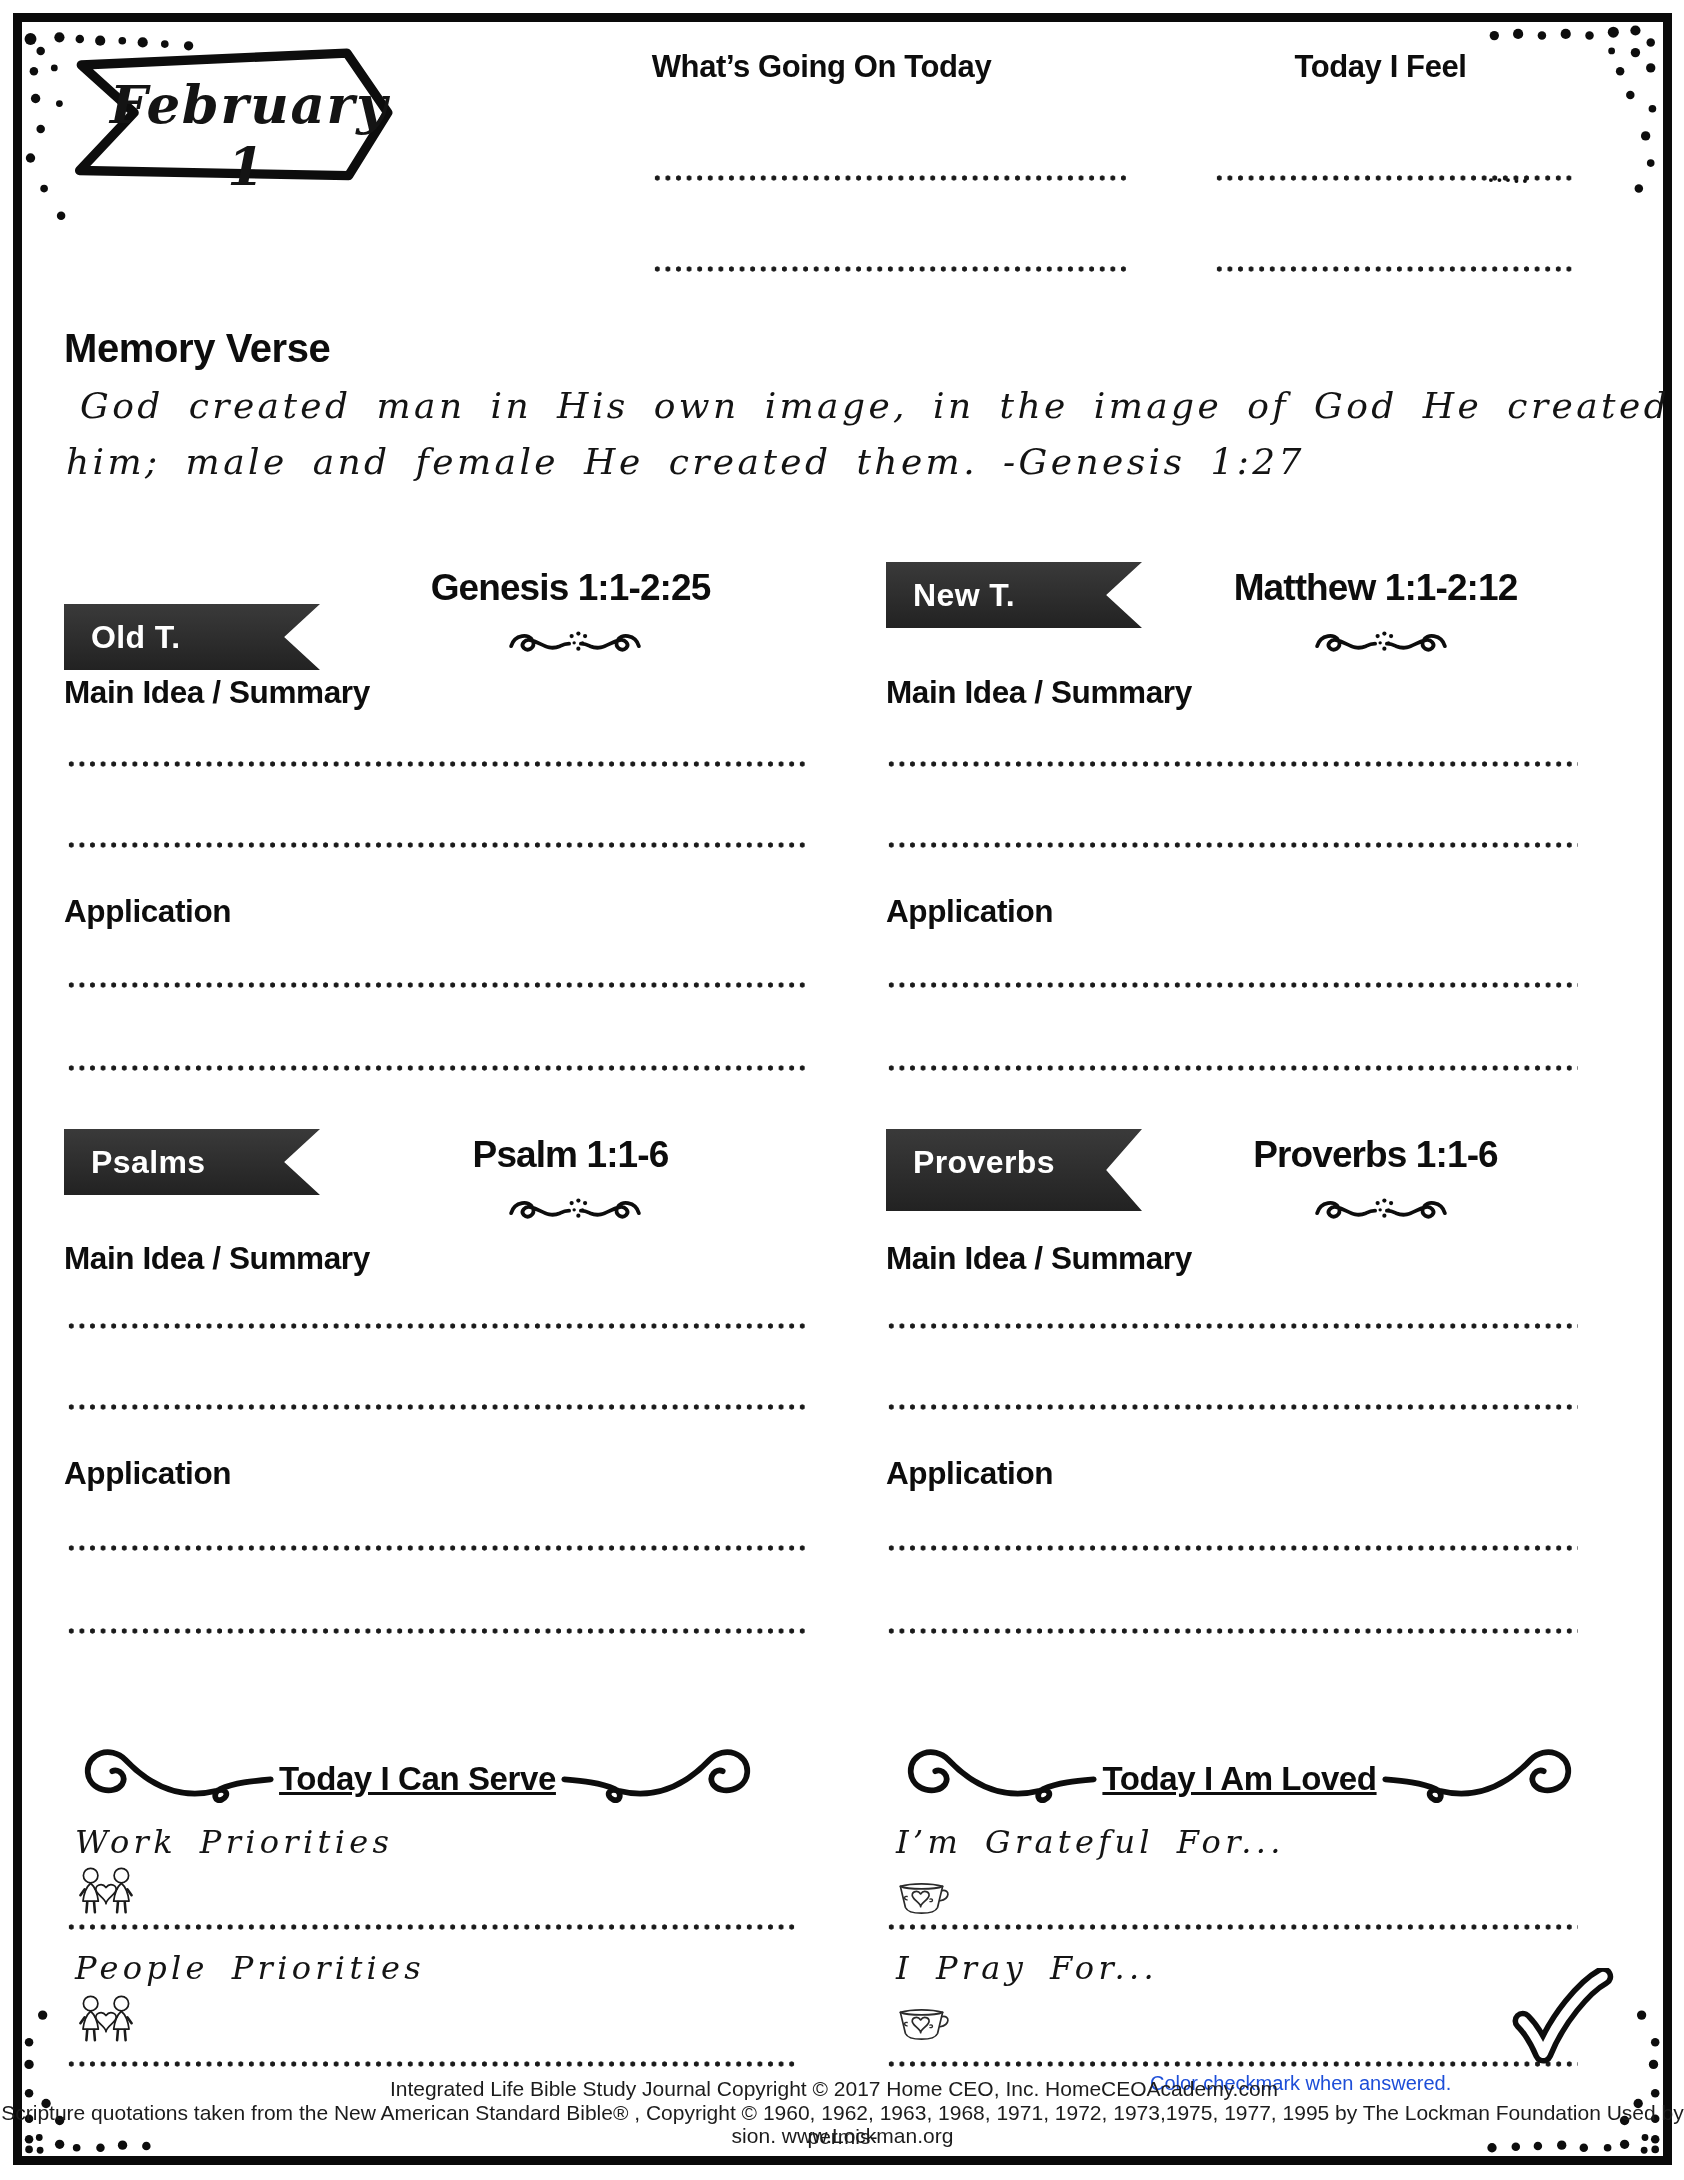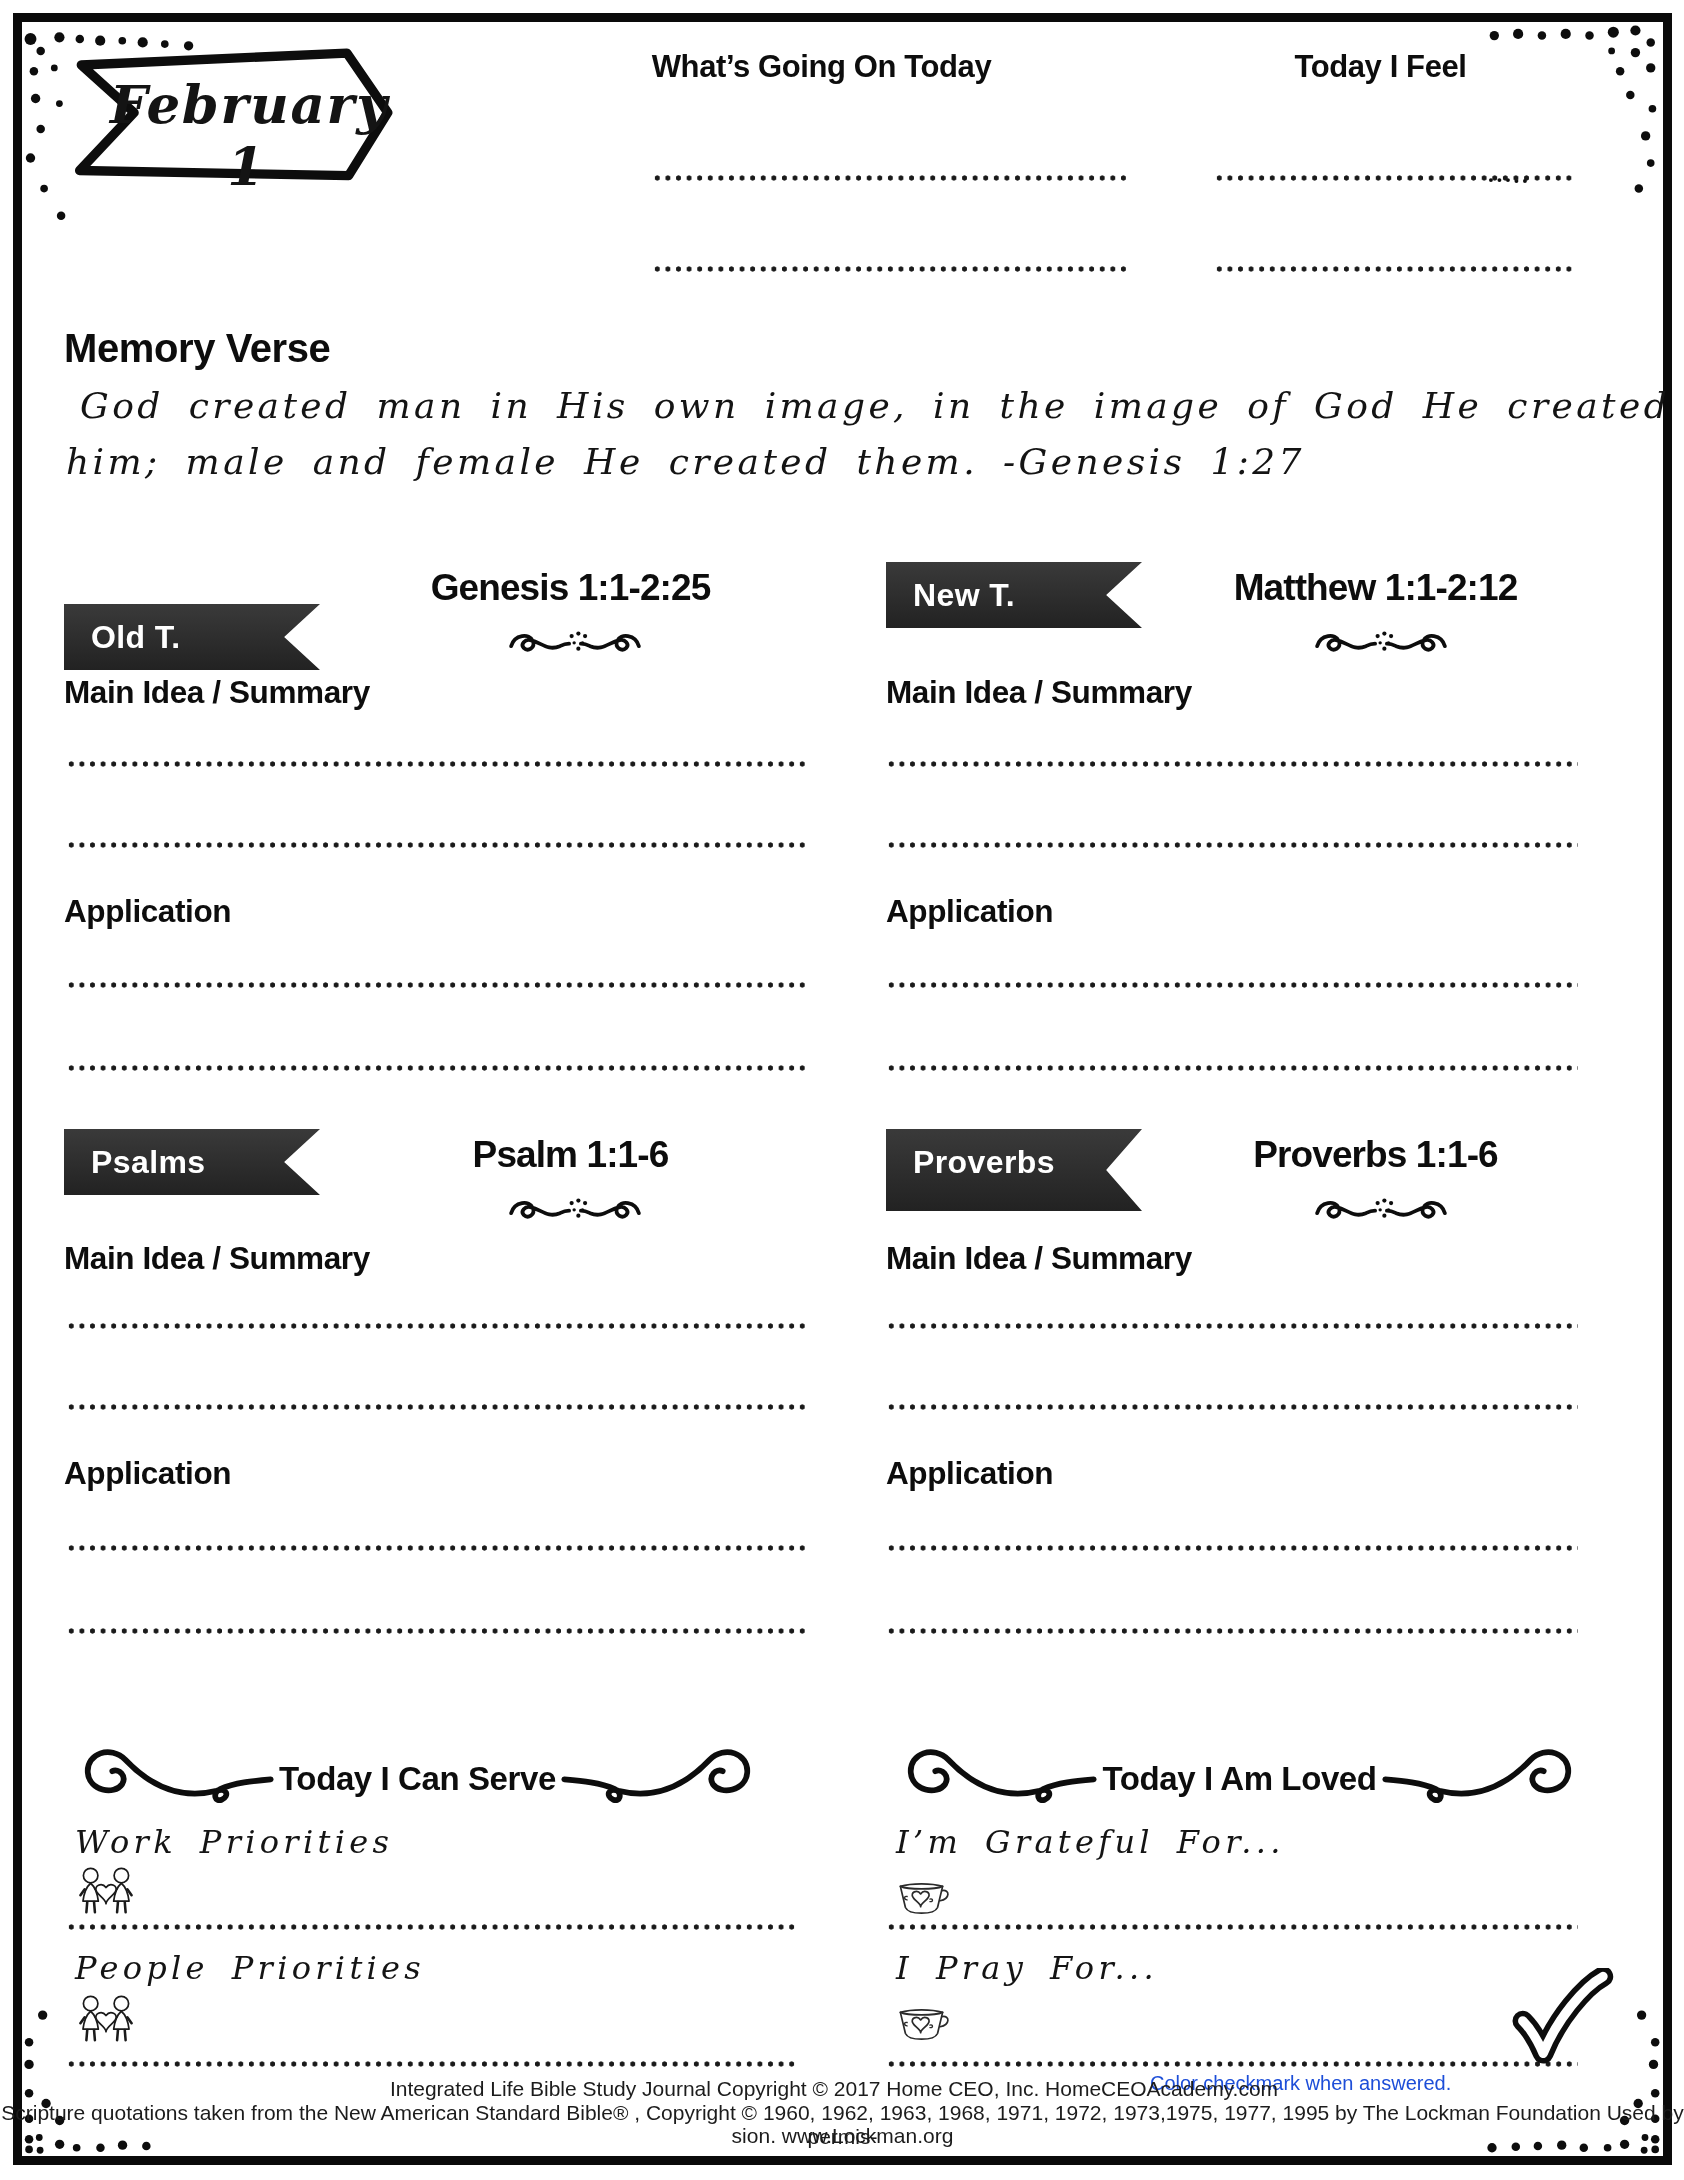--- a/index.html
+++ b/index.html
@@ -12,21 +12,21 @@
   .dl{height:6px;background-image:radial-gradient(circle,#1a1a1a 2.3px,transparent 2.9px);
       background-size:10.6px 6px;background-repeat:repeat-x;background-position:0 50%;}
   .script{font-family:"DejaVu Serif","Liberation Serif",serif;font-style:italic;color:#141414;}
   .ribbon{background:linear-gradient(180deg,#3a3a3a,#222222);
           clip-path:polygon(0 0,100% 0,86% 50%,100% 100%,0 100%);
           color:#ffffff;font-weight:bold;font-size:32px;line-height:66px;padding-left:27px;
           letter-spacing:0.4px;box-sizing:border-box;}
   .ref{font-weight:bold;font-size:37px;letter-spacing:-0.9px;text-align:center;}
   .lbl{font-weight:bold;font-size:31.5px;letter-spacing:-0.4px;}
   .stitle{display:flex;align-items:center;justify-content:center;gap:5.1px;}
-  .stitle .t{font-weight:bold;font-size:33px;letter-spacing:-0.4px;white-space:nowrap;}
+  .stitle .t{font-weight:bold;font-size:33px;letter-spacing:-0.4px;white-space:nowrap;text-decoration:underline;}
   .scriptlbl{font-size:32px;letter-spacing:4.3px;word-spacing:8.5px;}
   .verse{font-size:36px;letter-spacing:3.4px;word-spacing:10.2px;white-space:nowrap;}
   .foot{font-size:21px;color:#1c1c1c;letter-spacing:0;}
   .note{font-size:20px;color:#1d4ed8;text-align:left;}
   svg{display:block;}
 </style>
 </head>
 <body>
 
 <div class="page">

